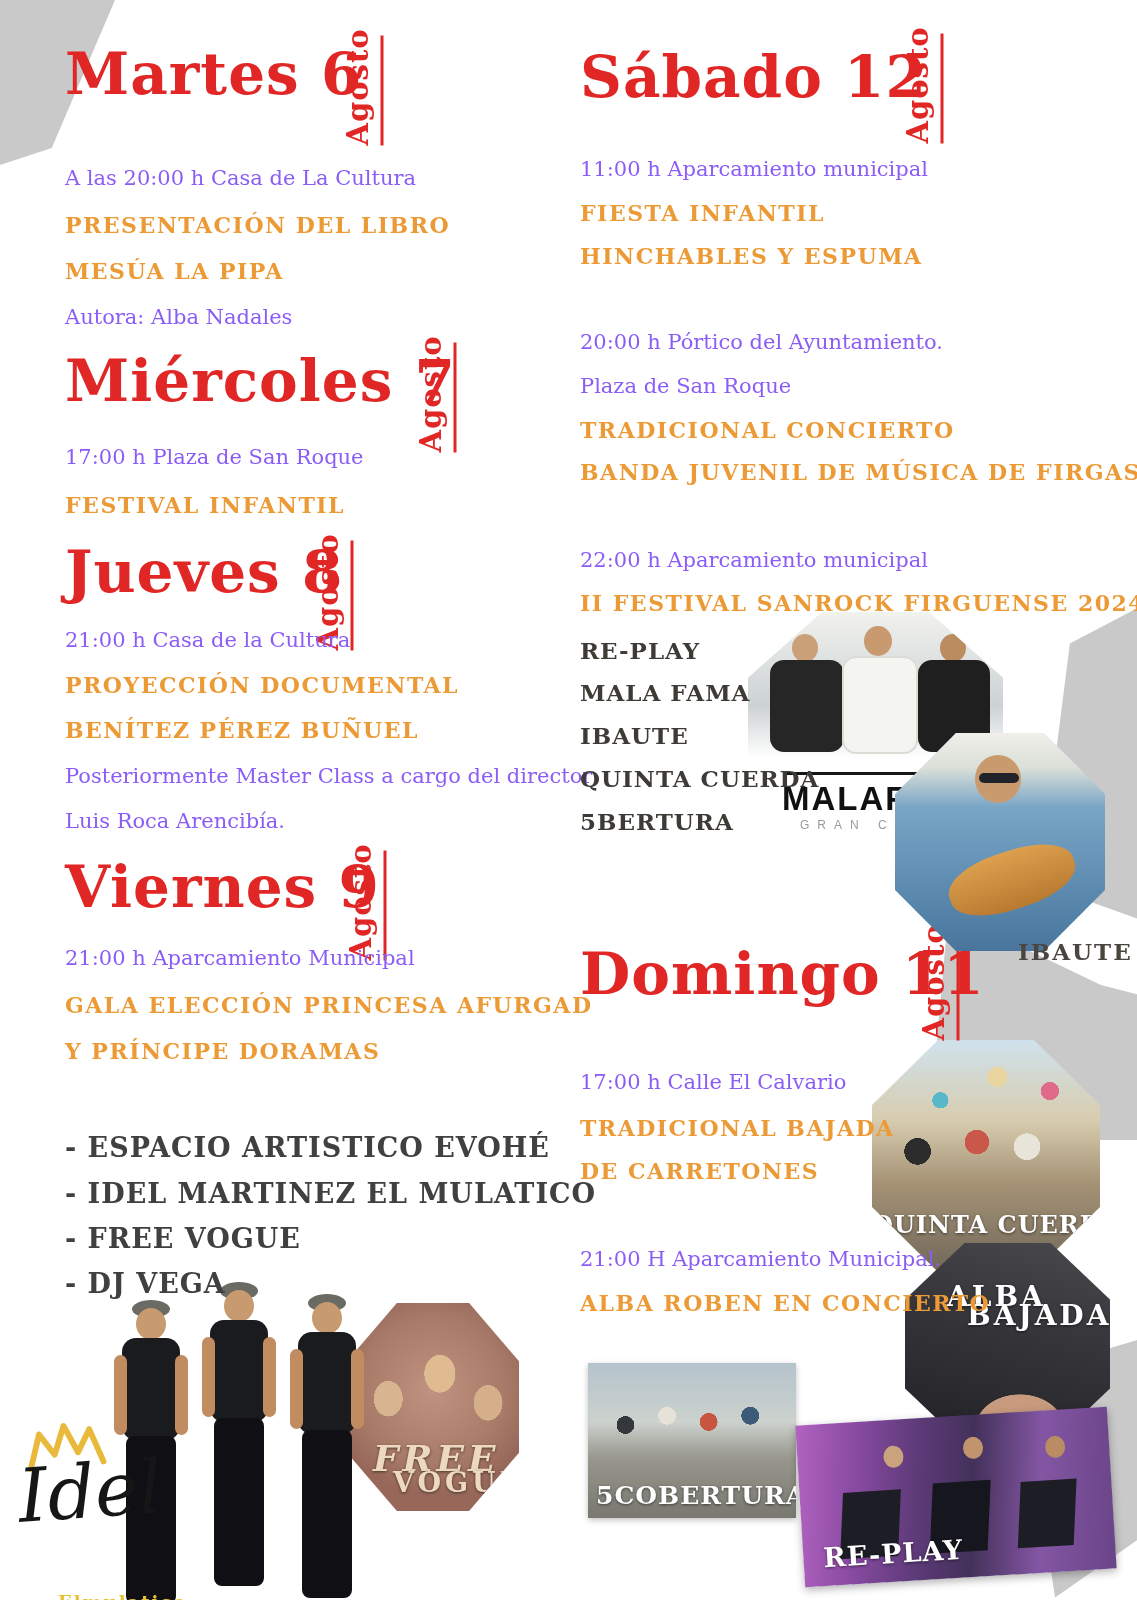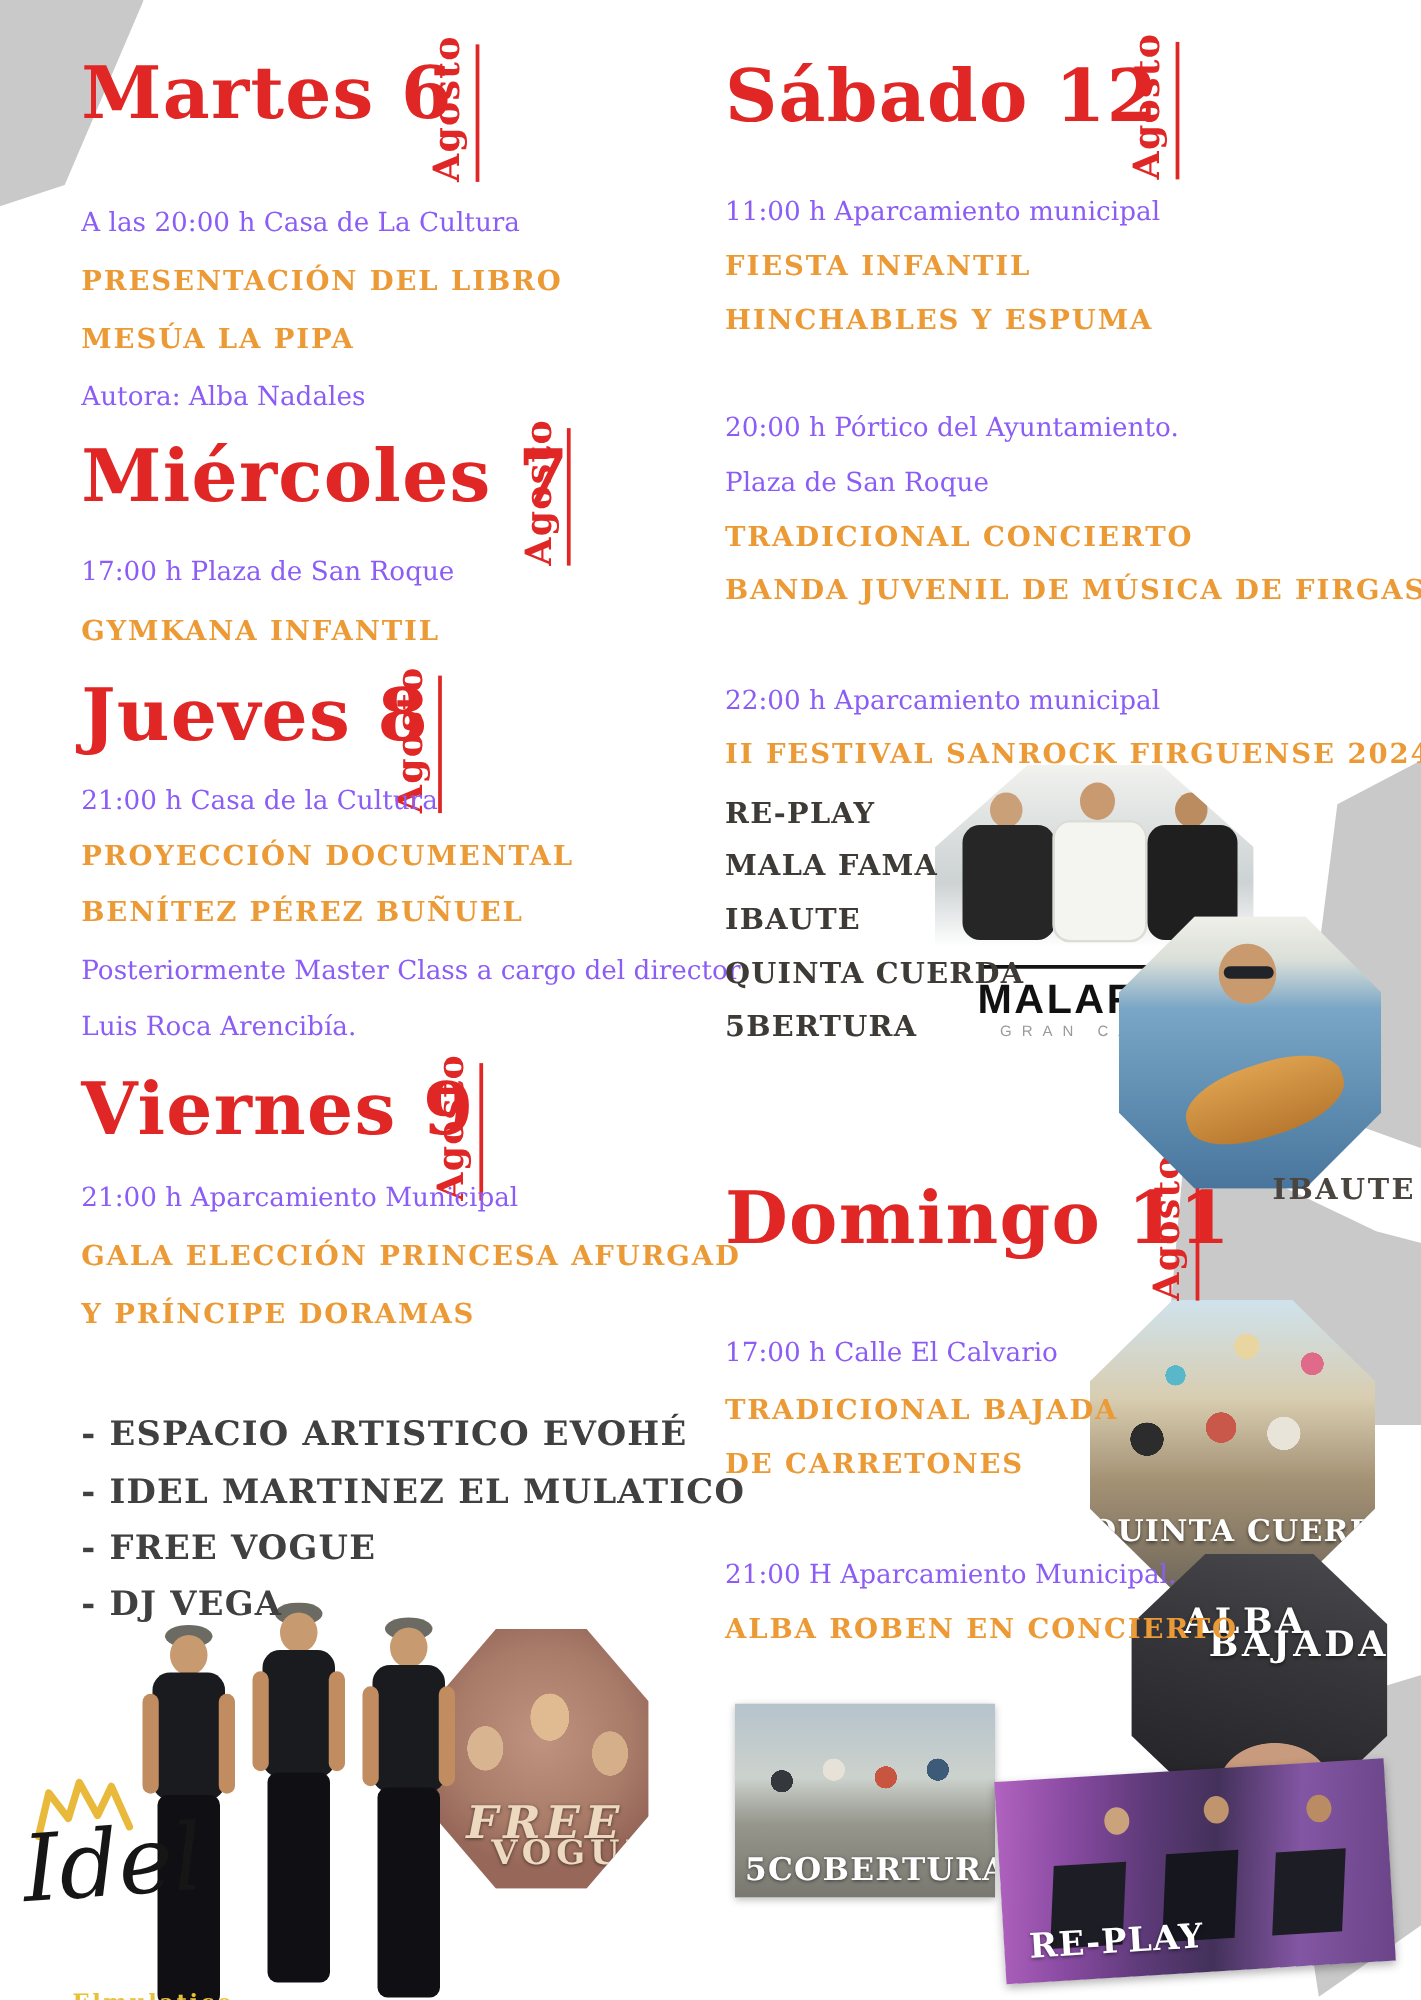--- a/index.html
+++ b/index.html
@@ -57,21 +57,21 @@
   <div class="day-title" style="left:65px;top:45px;">Martes 6</div>
   <div class="month" style="left:307px;top:69px;">Agosto</div>
   <div class="bd" style="left:65px;top:166px;">A las 20:00 h  Casa de La Cultura</div>
   <div class="ev" style="left:65px;top:212px;">PRESENTACIÓN DEL LIBRO</div>
   <div class="ev" style="left:65px;top:258px;">MESÚA LA PIPA</div>
   <div class="bd" style="left:65px;top:305px;">Autora: Alba Nadales</div>
 
   <div class="day-title" style="left:65px;top:352px;">Miércoles 7</div>
   <div class="month" style="left:380px;top:376px;">Agosto</div>
   <div class="bd" style="left:65px;top:445px;">17:00 h Plaza de San Roque</div>
-  <div class="ev" style="left:65px;top:492px;">GYMKANA INFANTIL</div>
+  <div class="ev" style="left:65px;top:492px;">FESTIVAL INFANTIL</div>
 
   <div class="day-title" style="left:65px;top:543px;">Jueves 8</div>
   <div class="month" style="left:277px;top:574px;">Agosto</div>
   <div class="bd" style="left:65px;top:628px;">21:00 h Casa de la Cultura</div>
   <div class="ev" style="left:65px;top:672px;">PROYECCIÓN DOCUMENTAL</div>
   <div class="ev" style="left:65px;top:717px;">BENÍTEZ PÉREZ BUÑUEL</div>
   <div class="bd" style="left:65px;top:764px;">Posteriormente Master Class a cargo del director</div>
   <div class="bd" style="left:65px;top:809px;">Luis Roca Arencibía.</div>
 
   <div class="day-title" style="left:65px;top:858px;">Viernes 9</div>

